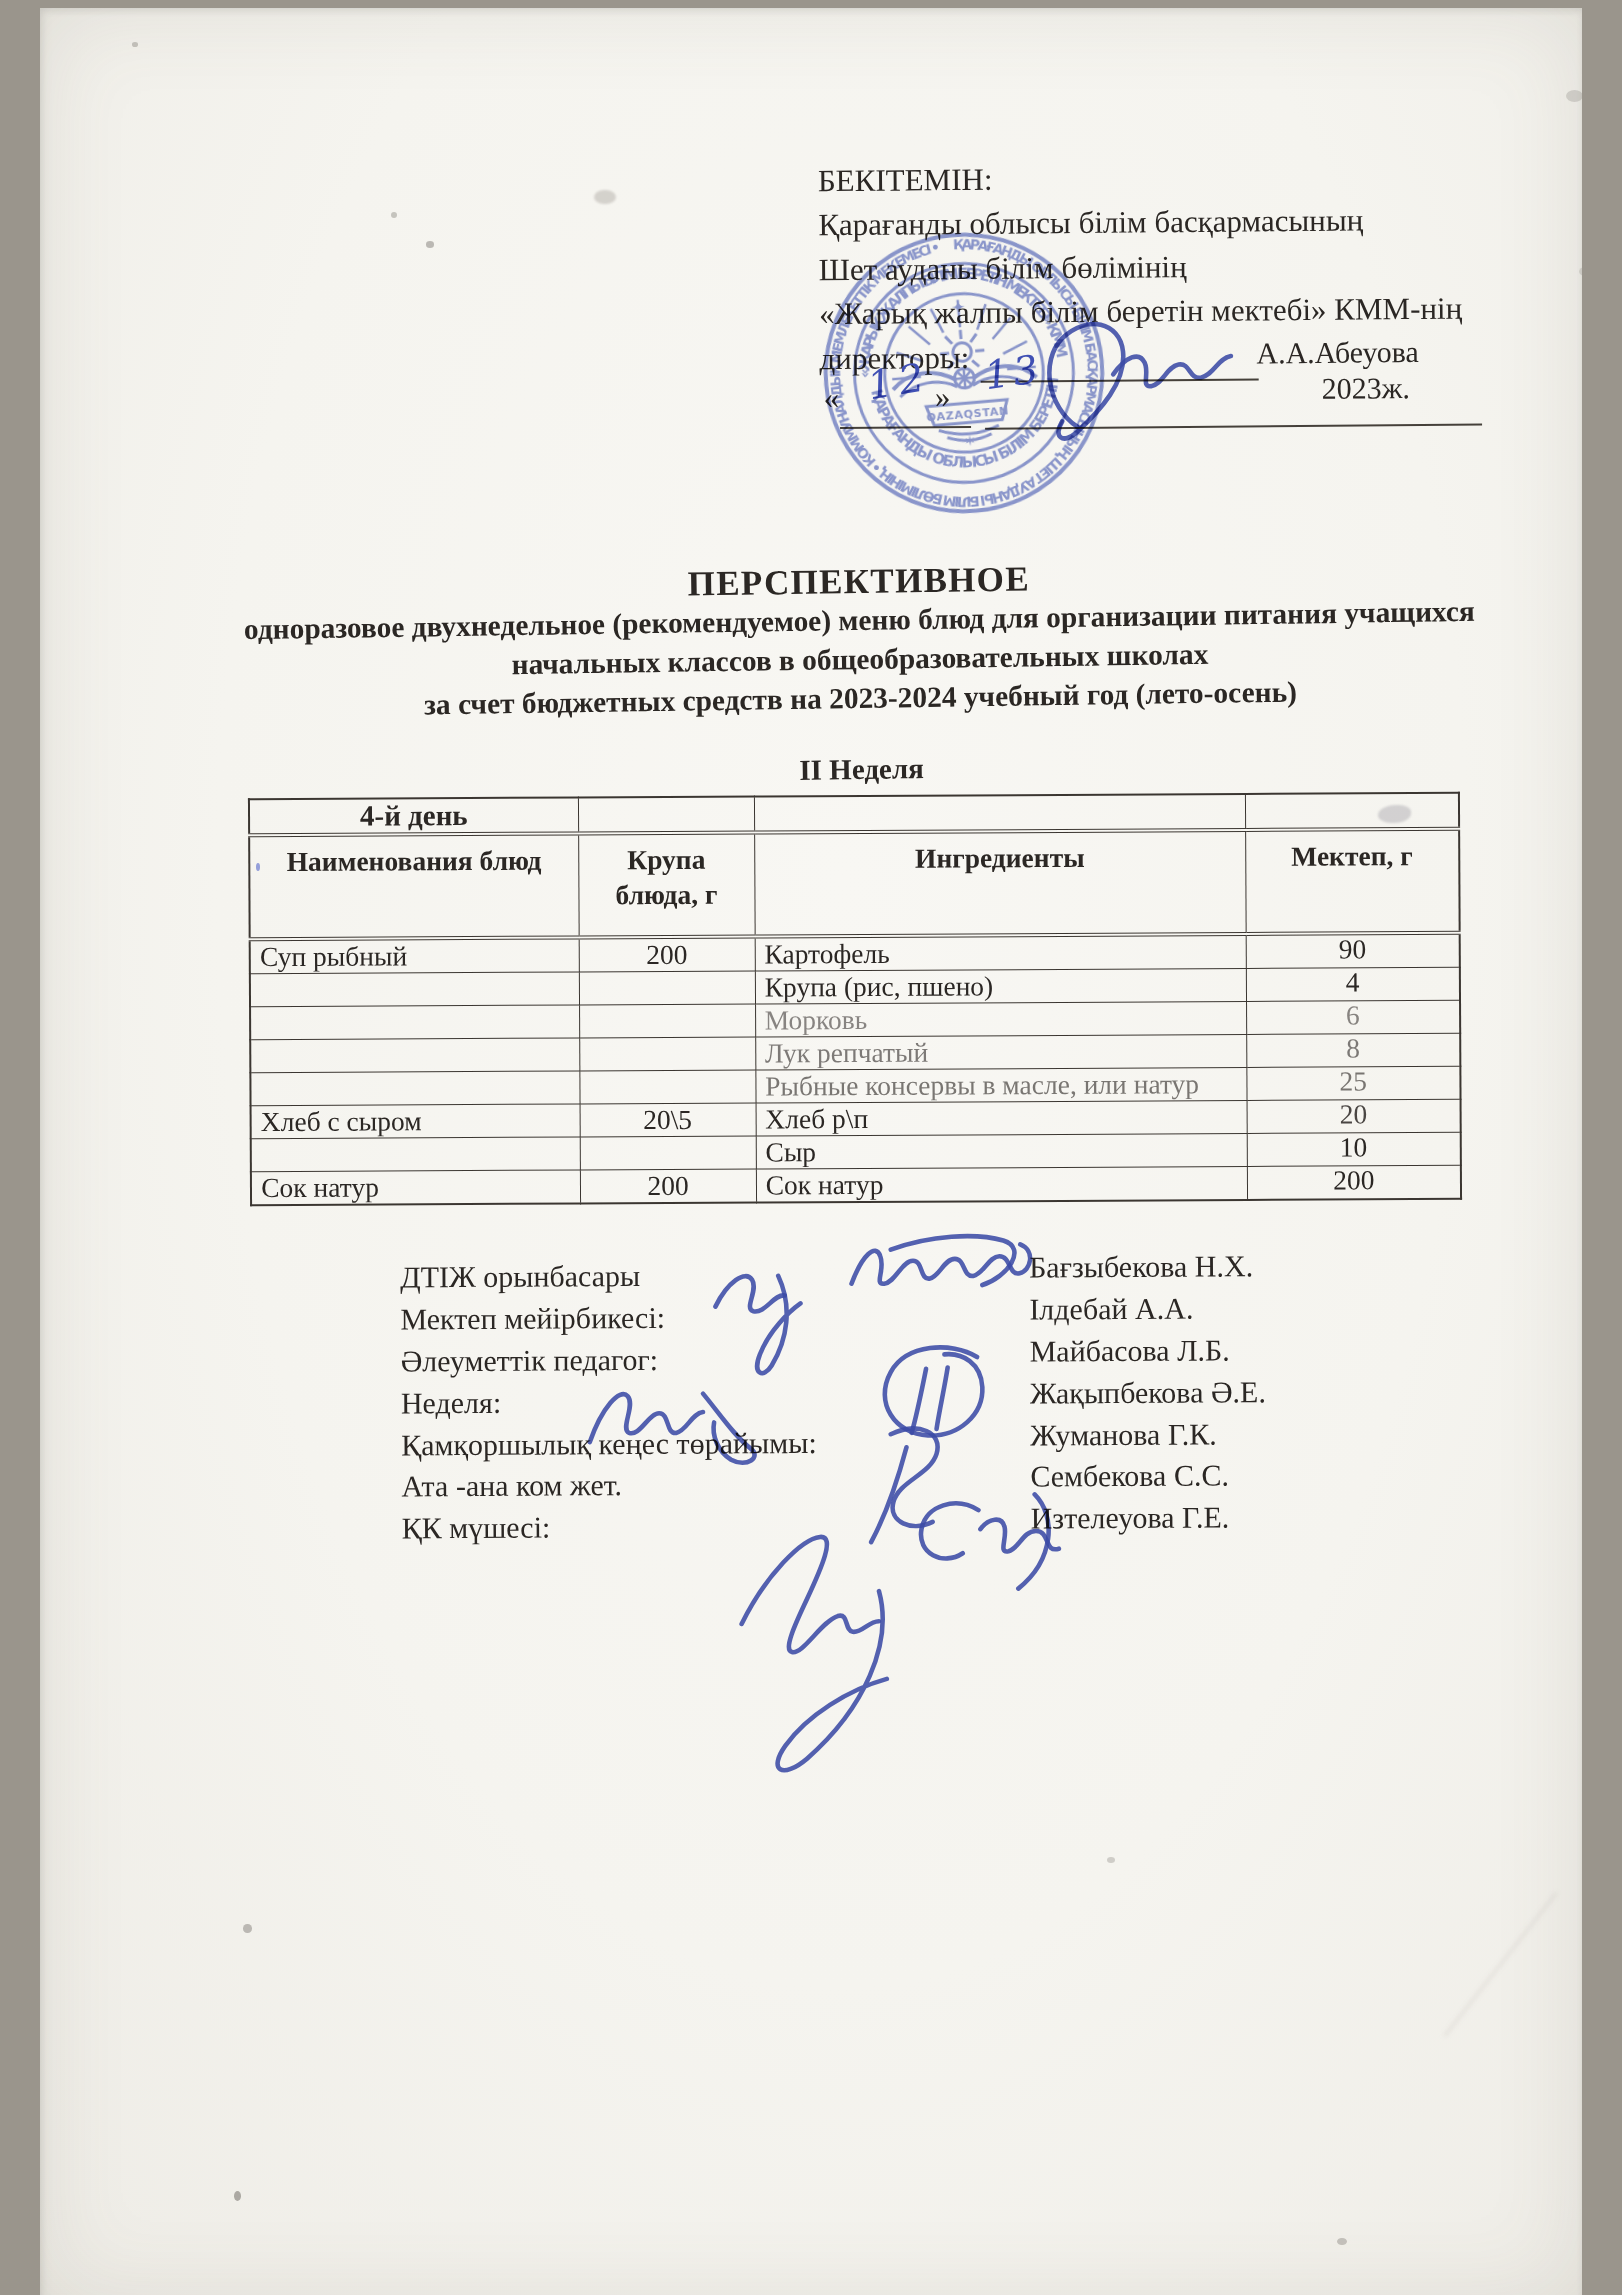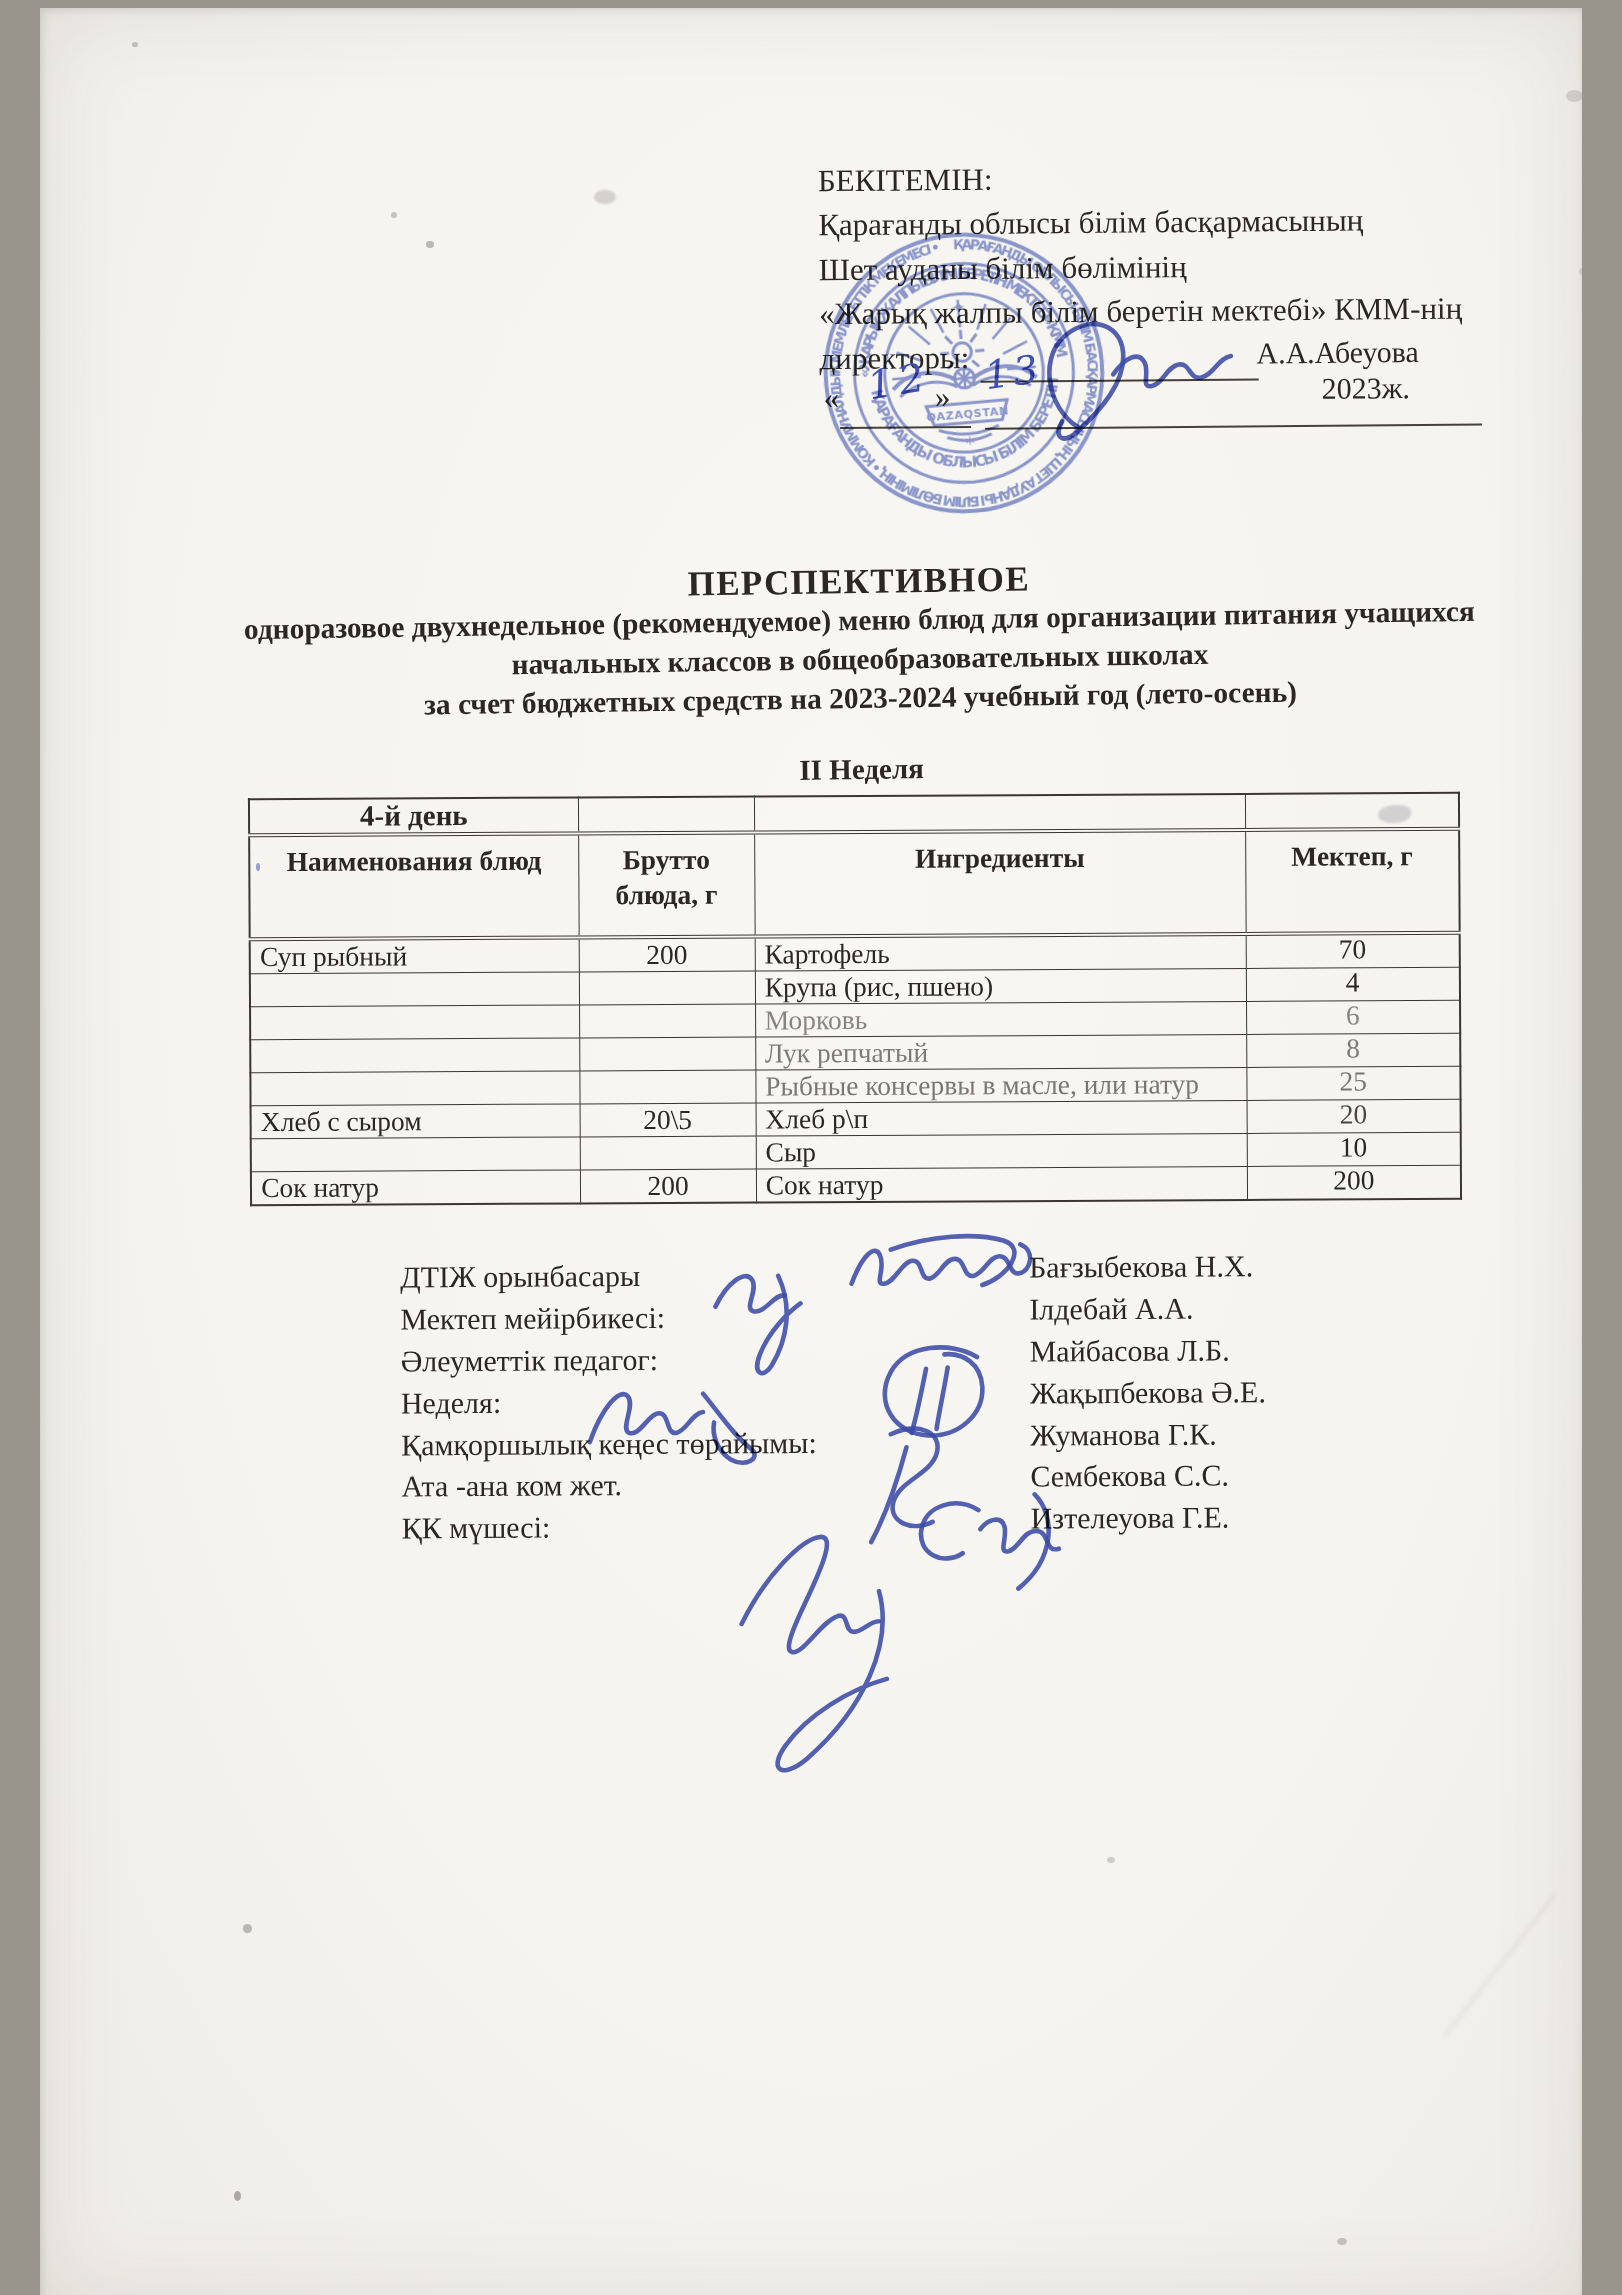--- a/index.html
+++ b/index.html
@@ -210,30 +210,30 @@
         </colgroup>
       <tbody>
         <tr class="dayrow">
           <th>4-й день</th>
           <th></th>
           <th></th>
           <th></th>
         </tr>
         <tr class="headrow">
           <th>Наименования блюд</th>
-          <th>Брутто блюда, г</th>
+          <th>Крупа блюда, г</th>
           <th>Ингредиенты</th>
           <th>Мектеп, г</th>
         </tr>
 
       <tr class="bodyrow">
           <td class="c-dish">Суп рыбный</td>
           <td class="c-out">200</td>
           <td class="c-ing">Картофель</td>
-          <td class="c-brutto">70</td>
+          <td class="c-brutto">90</td>
         </tr>
           <tr class="bodyrow">
           <td class="c-dish"></td>
           <td class="c-out"></td>
           <td class="c-ing">Крупа (рис, пшено)</td>
           <td class="c-brutto">4</td>
         </tr>
           <tr class="bodyrow">
           <td class="c-dish"></td>
           <td class="c-out"></td>

